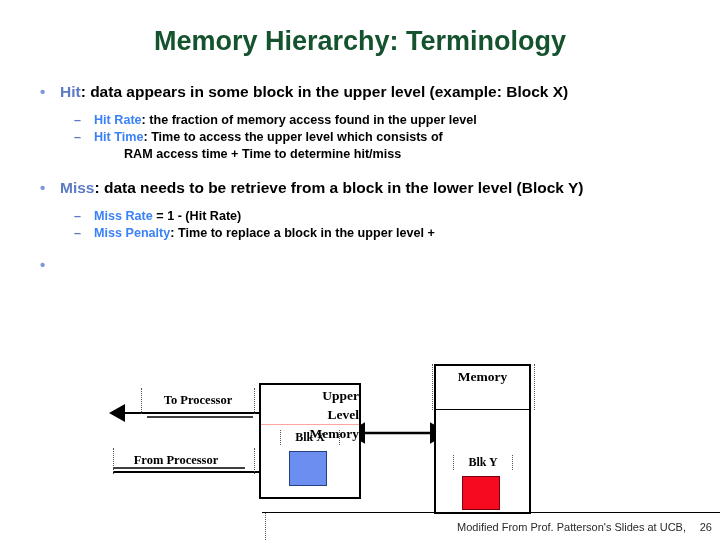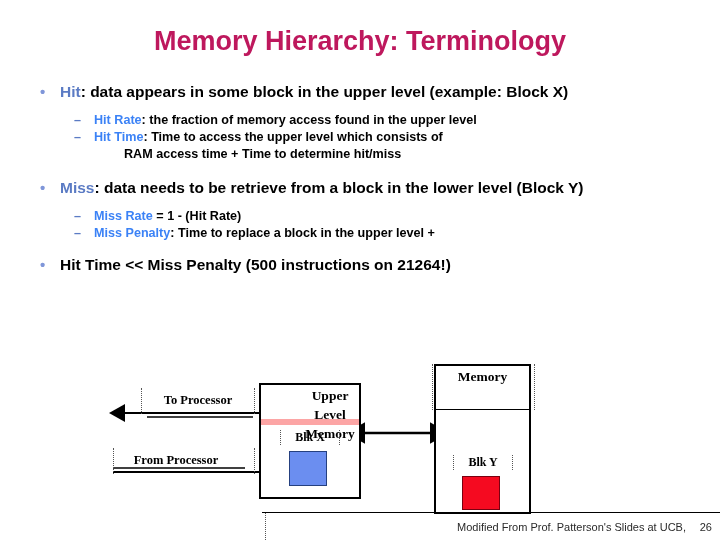--- a/index.html
+++ b/index.html
@@ -20,21 +20,21 @@
   #slide-title {
     position: absolute;
     top: 26px;
     left: 0;
     width: 720px;
     text-align: center;
     font-family: "Liberation Sans", sans-serif;
     font-weight: bold;
     font-size: 27px;
     letter-spacing: 0px;
-    color: #be185d;
+    color: #14532d;
     white-space: nowrap;
   }
 
   
   #body-content {
     position: absolute;
     top: 82px;
     left: 28px;
     width: 664px;
   }
@@ -107,23 +107,23 @@
     left: 259px;
     top: 383px;
     width: 102px;
     height: 116px;
     border: 2px solid #000;
     box-sizing: border-box;
     background: #fff;
   }
   #upper-box .hdr {
     height: 40px;
-    border-bottom: 6px solid #fca5a5;
-    box-sizing: border-box;
-    text-align: center;
+    border-bottom: 1px solid #fca5a5;
+    box-sizing: border-box;
+    text-align: right;
     font-size: 13.5px;
     line-height: 19px;
     padding-top: 1px;
     padding-left: 40px;
   }
   #upper-box .body { position: relative; height: 72px; }
 
   #blk-x-label {
     position: absolute;
     left: 19px;
@@ -285,21 +285,21 @@
     <span class="dash">–</span><span class="kw">Miss Rate</span><span>  = 1 - (Hit Rate)</span>
   </div>
 
   <div class="lvl2">
     <span class="dash">–</span><span class="kw">Miss Penalty</span><span>: Time to replace a block in the upper level  +</span>
   </div>
 
   <div class="gap-md"></div>
 
   <div class="lvl1">
-    <span class="bullet">•</span><span>Hit Time &lt;&lt; Miss Penalty (500 instructions on 21264!)</span>
+    <span class="bullet">•</span>
   </div>
 
 </div>
 
 <svg id="arrows" viewBox="0 0 720 540">
   <defs>
     <marker id="ah-left" markerWidth="9" markerHeight="9" refX="8" refY="4.5" orient="auto">
       <path d="M8,0 L0,4.5 L8,9 Z" fill="#000"></path>
     </marker>
     <marker id="ah-right" markerWidth="9" markerHeight="9" refX="1" refY="4.5" orient="auto">

